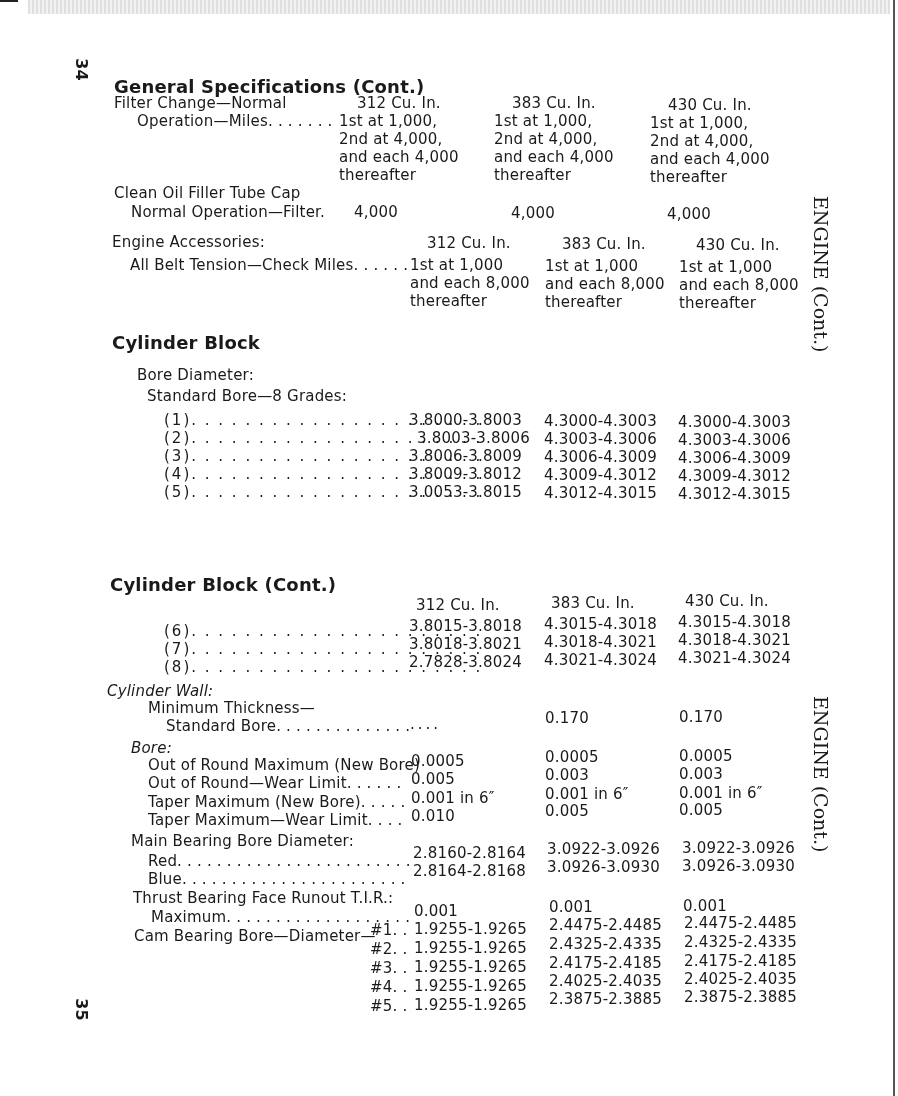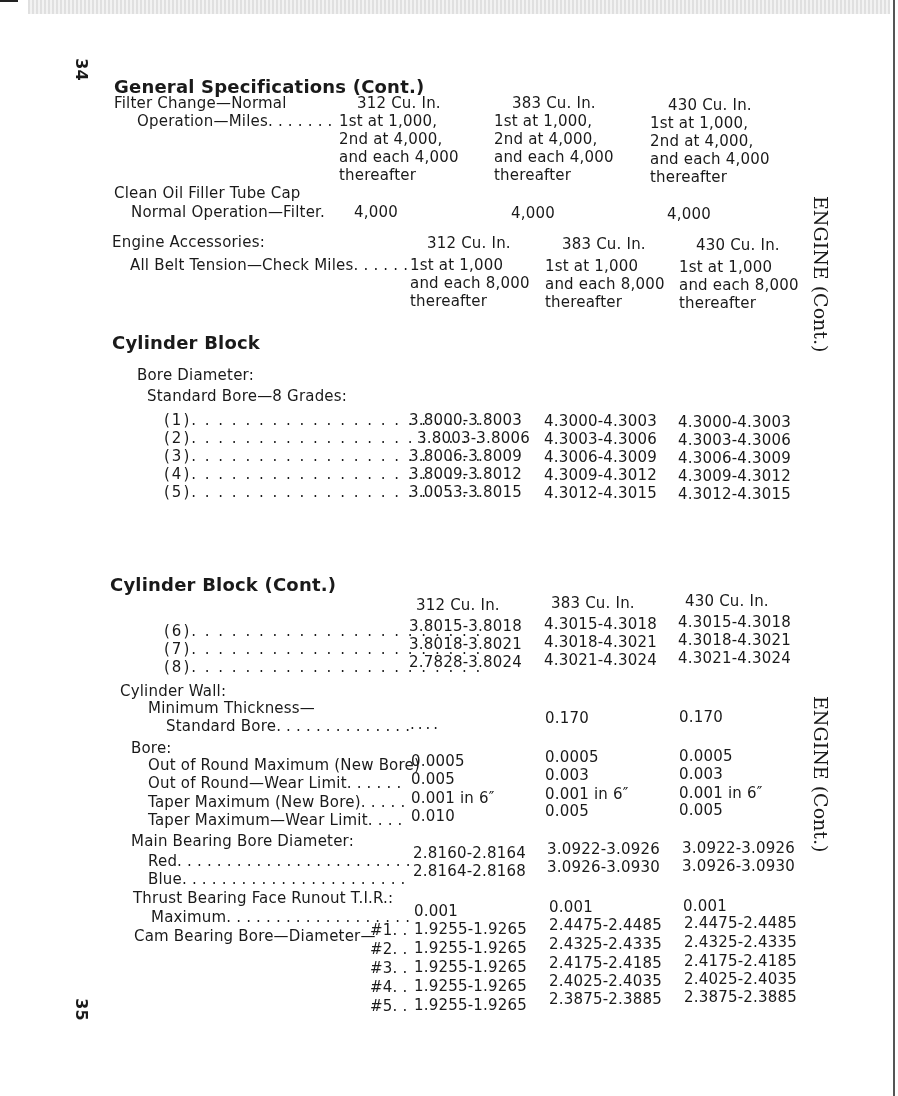--- a/index.html
+++ b/index.html
@@ -145,28 +145,28 @@
   <div class="t" style="left:544px;top:633px;">4.3018-4.3021</div>
   <div class="t" style="left:678px;top:631px;">4.3018-4.3021</div>
 </div>
 <div>
   <div class="t dots" style="left:164px;top:658px;"><span>(8)</span>. . . . . . . . . . . . . . . . . . . . . .</div>
   <div class="t" style="left:409px;top:653px;">2.7828-3.8024</div>
   <div class="t" style="left:544px;top:651px;">4.3021-4.3024</div>
   <div class="t" style="left:678px;top:649px;">4.3021-4.3024</div>
 </div>
 
-<div class="t" style="left:120px;top:682px;">Cylinder Wall:</div>
+<div class="t" style="left:107px;top:682px;font-style:italic;">Cylinder Wall:</div>
 <div class="t" style="left:148px;top:699px;">Minimum Thickness—</div>
 <div class="t" style="left:166px;top:717px;">Standard Bore. . . . . . . . . . . . . .</div>
 <div class="t" style="left:410px;top:715px;letter-spacing:3px;">....</div>
 <div class="t" style="left:545px;top:709px;">0.170</div>
 <div class="t" style="left:679px;top:708px;">0.170</div>
 
-<div class="t" style="left:131px;top:739px;">Bore:</div>
+<div class="t" style="left:131px;top:739px;font-style:italic;">Bore:</div>
 <div>
   <div class="t" style="left:148px;top:756px;">Out of Round Maximum (New Bore)</div>
   <div class="t" style="left:411px;top:752px;">0.0005</div>
   <div class="t" style="left:545px;top:748px;">0.0005</div>
   <div class="t" style="left:679px;top:747px;">0.0005</div>
 </div>
 <div>
   <div class="t" style="left:148px;top:774px;">Out of Round—Wear Limit. . . . . .</div>
   <div class="t" style="left:411px;top:770px;">0.005</div>
   <div class="t" style="left:545px;top:766px;">0.003</div>

